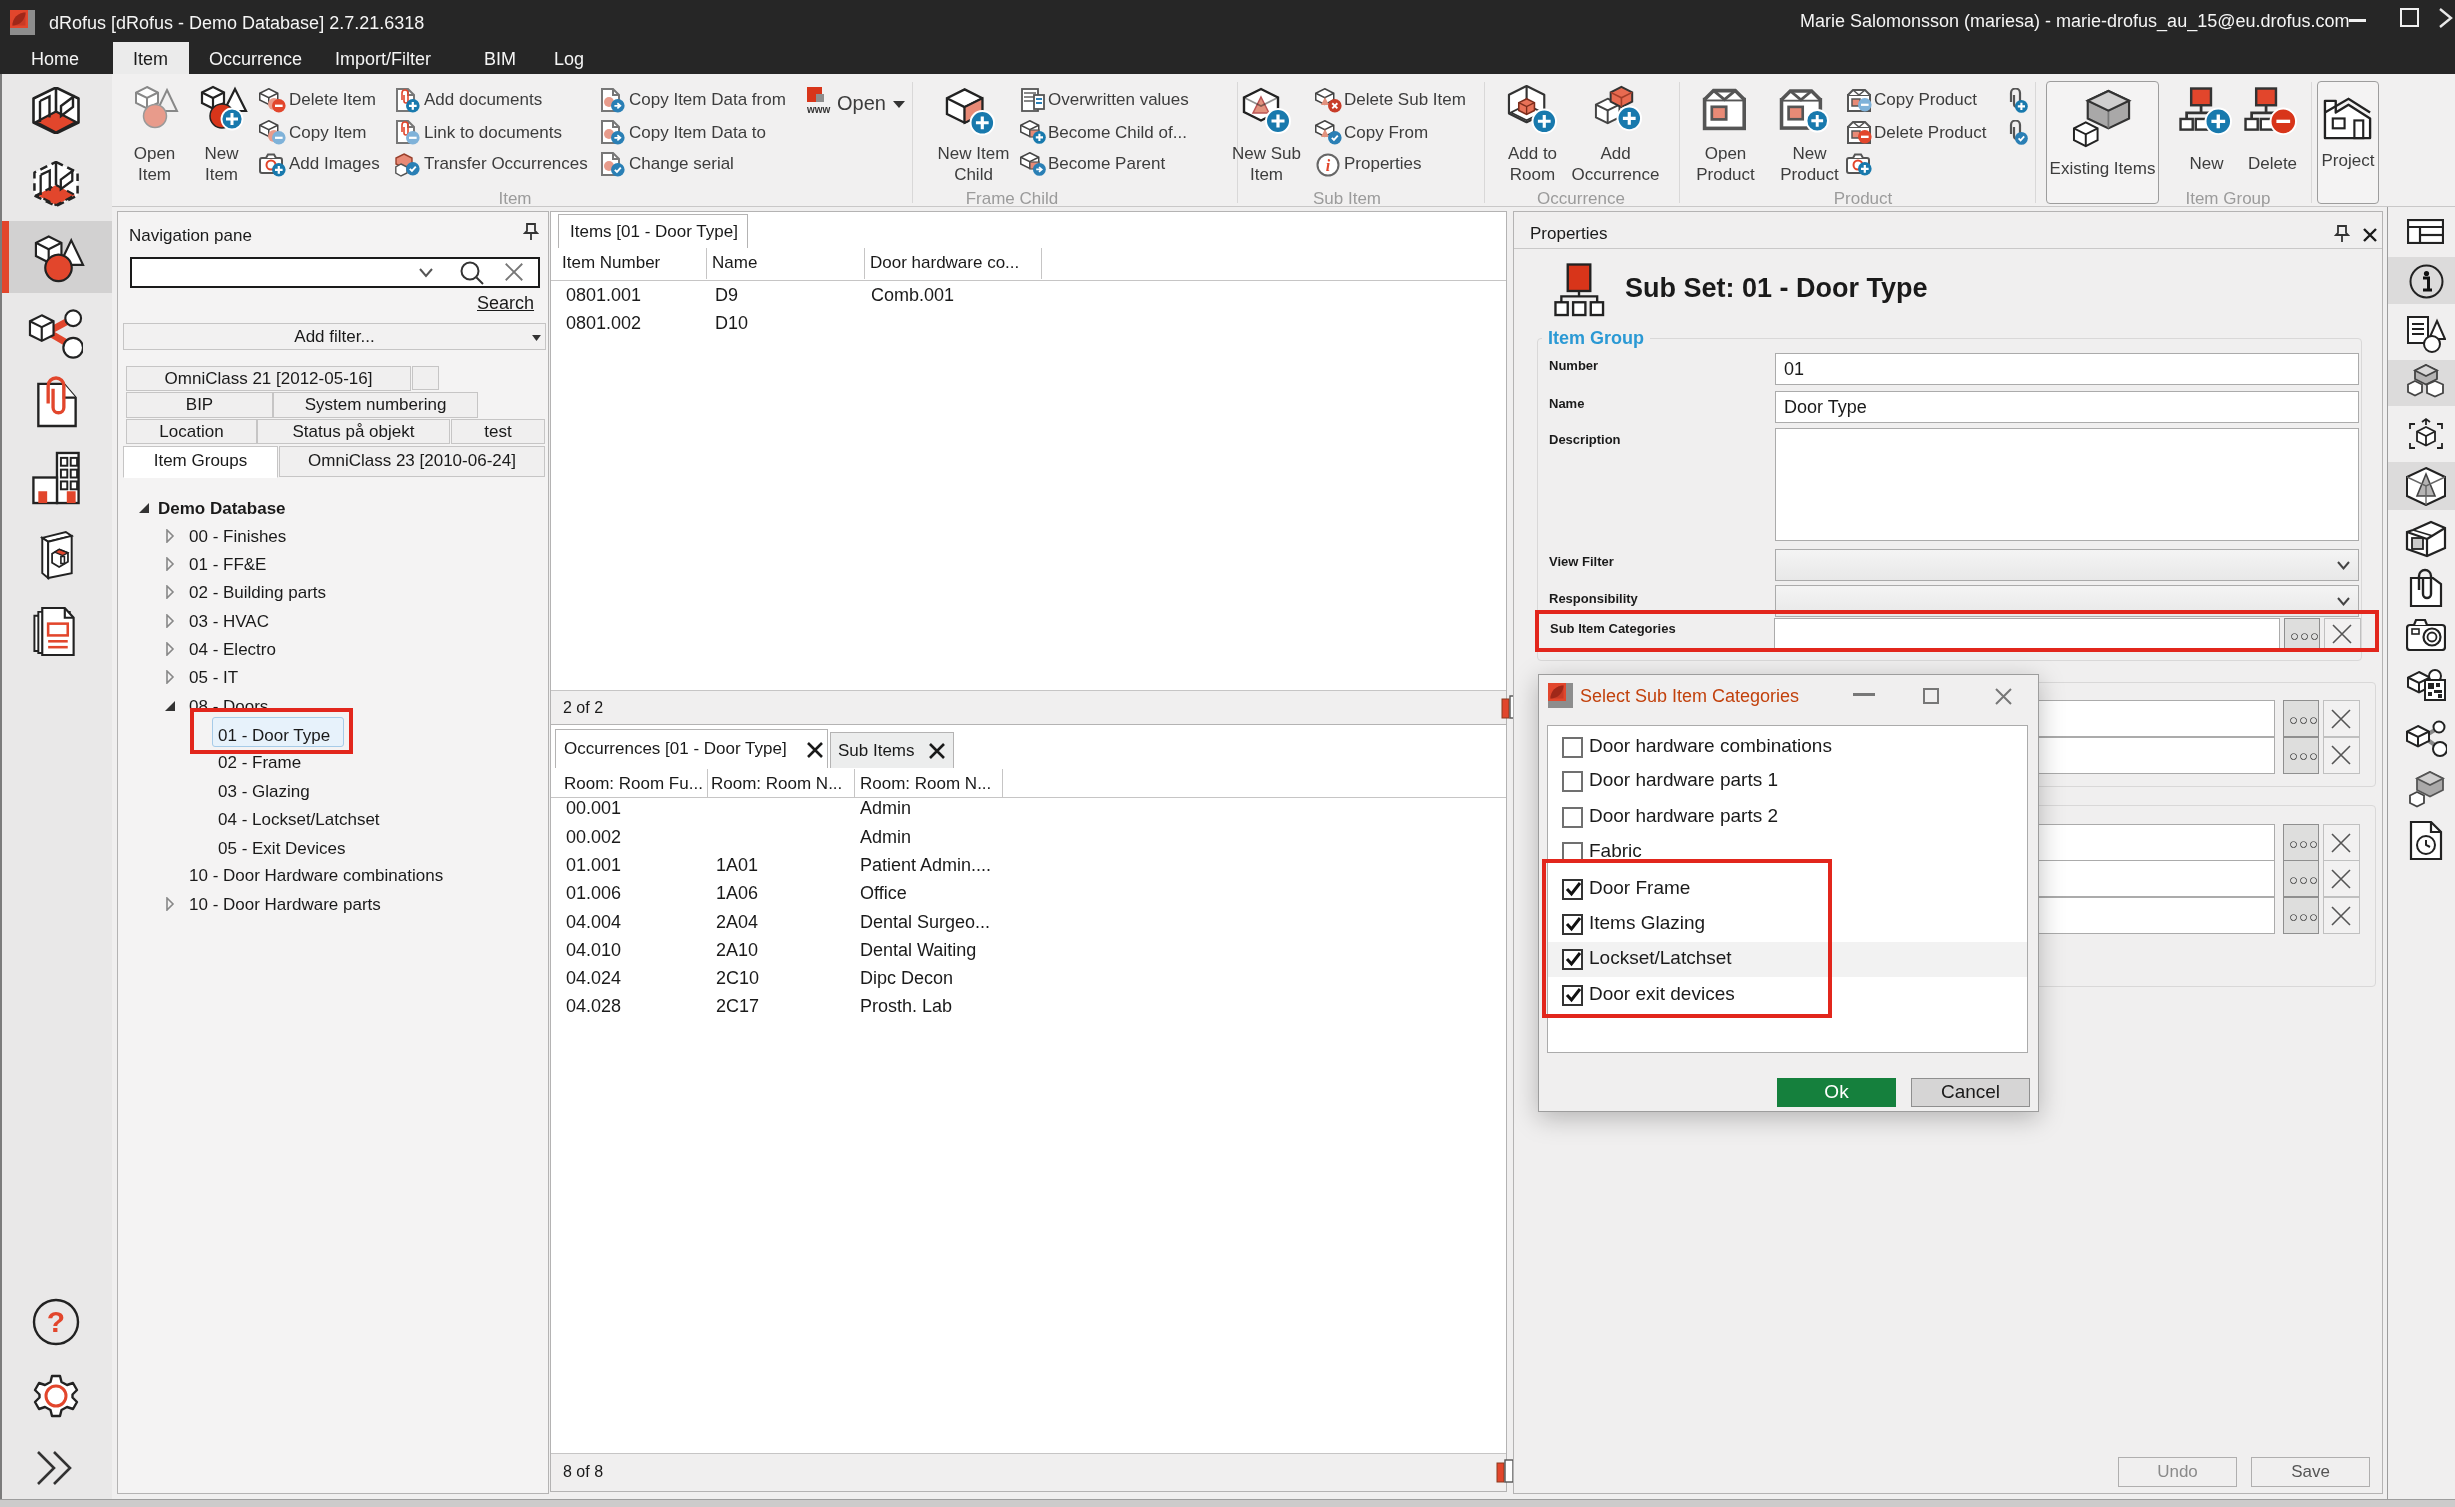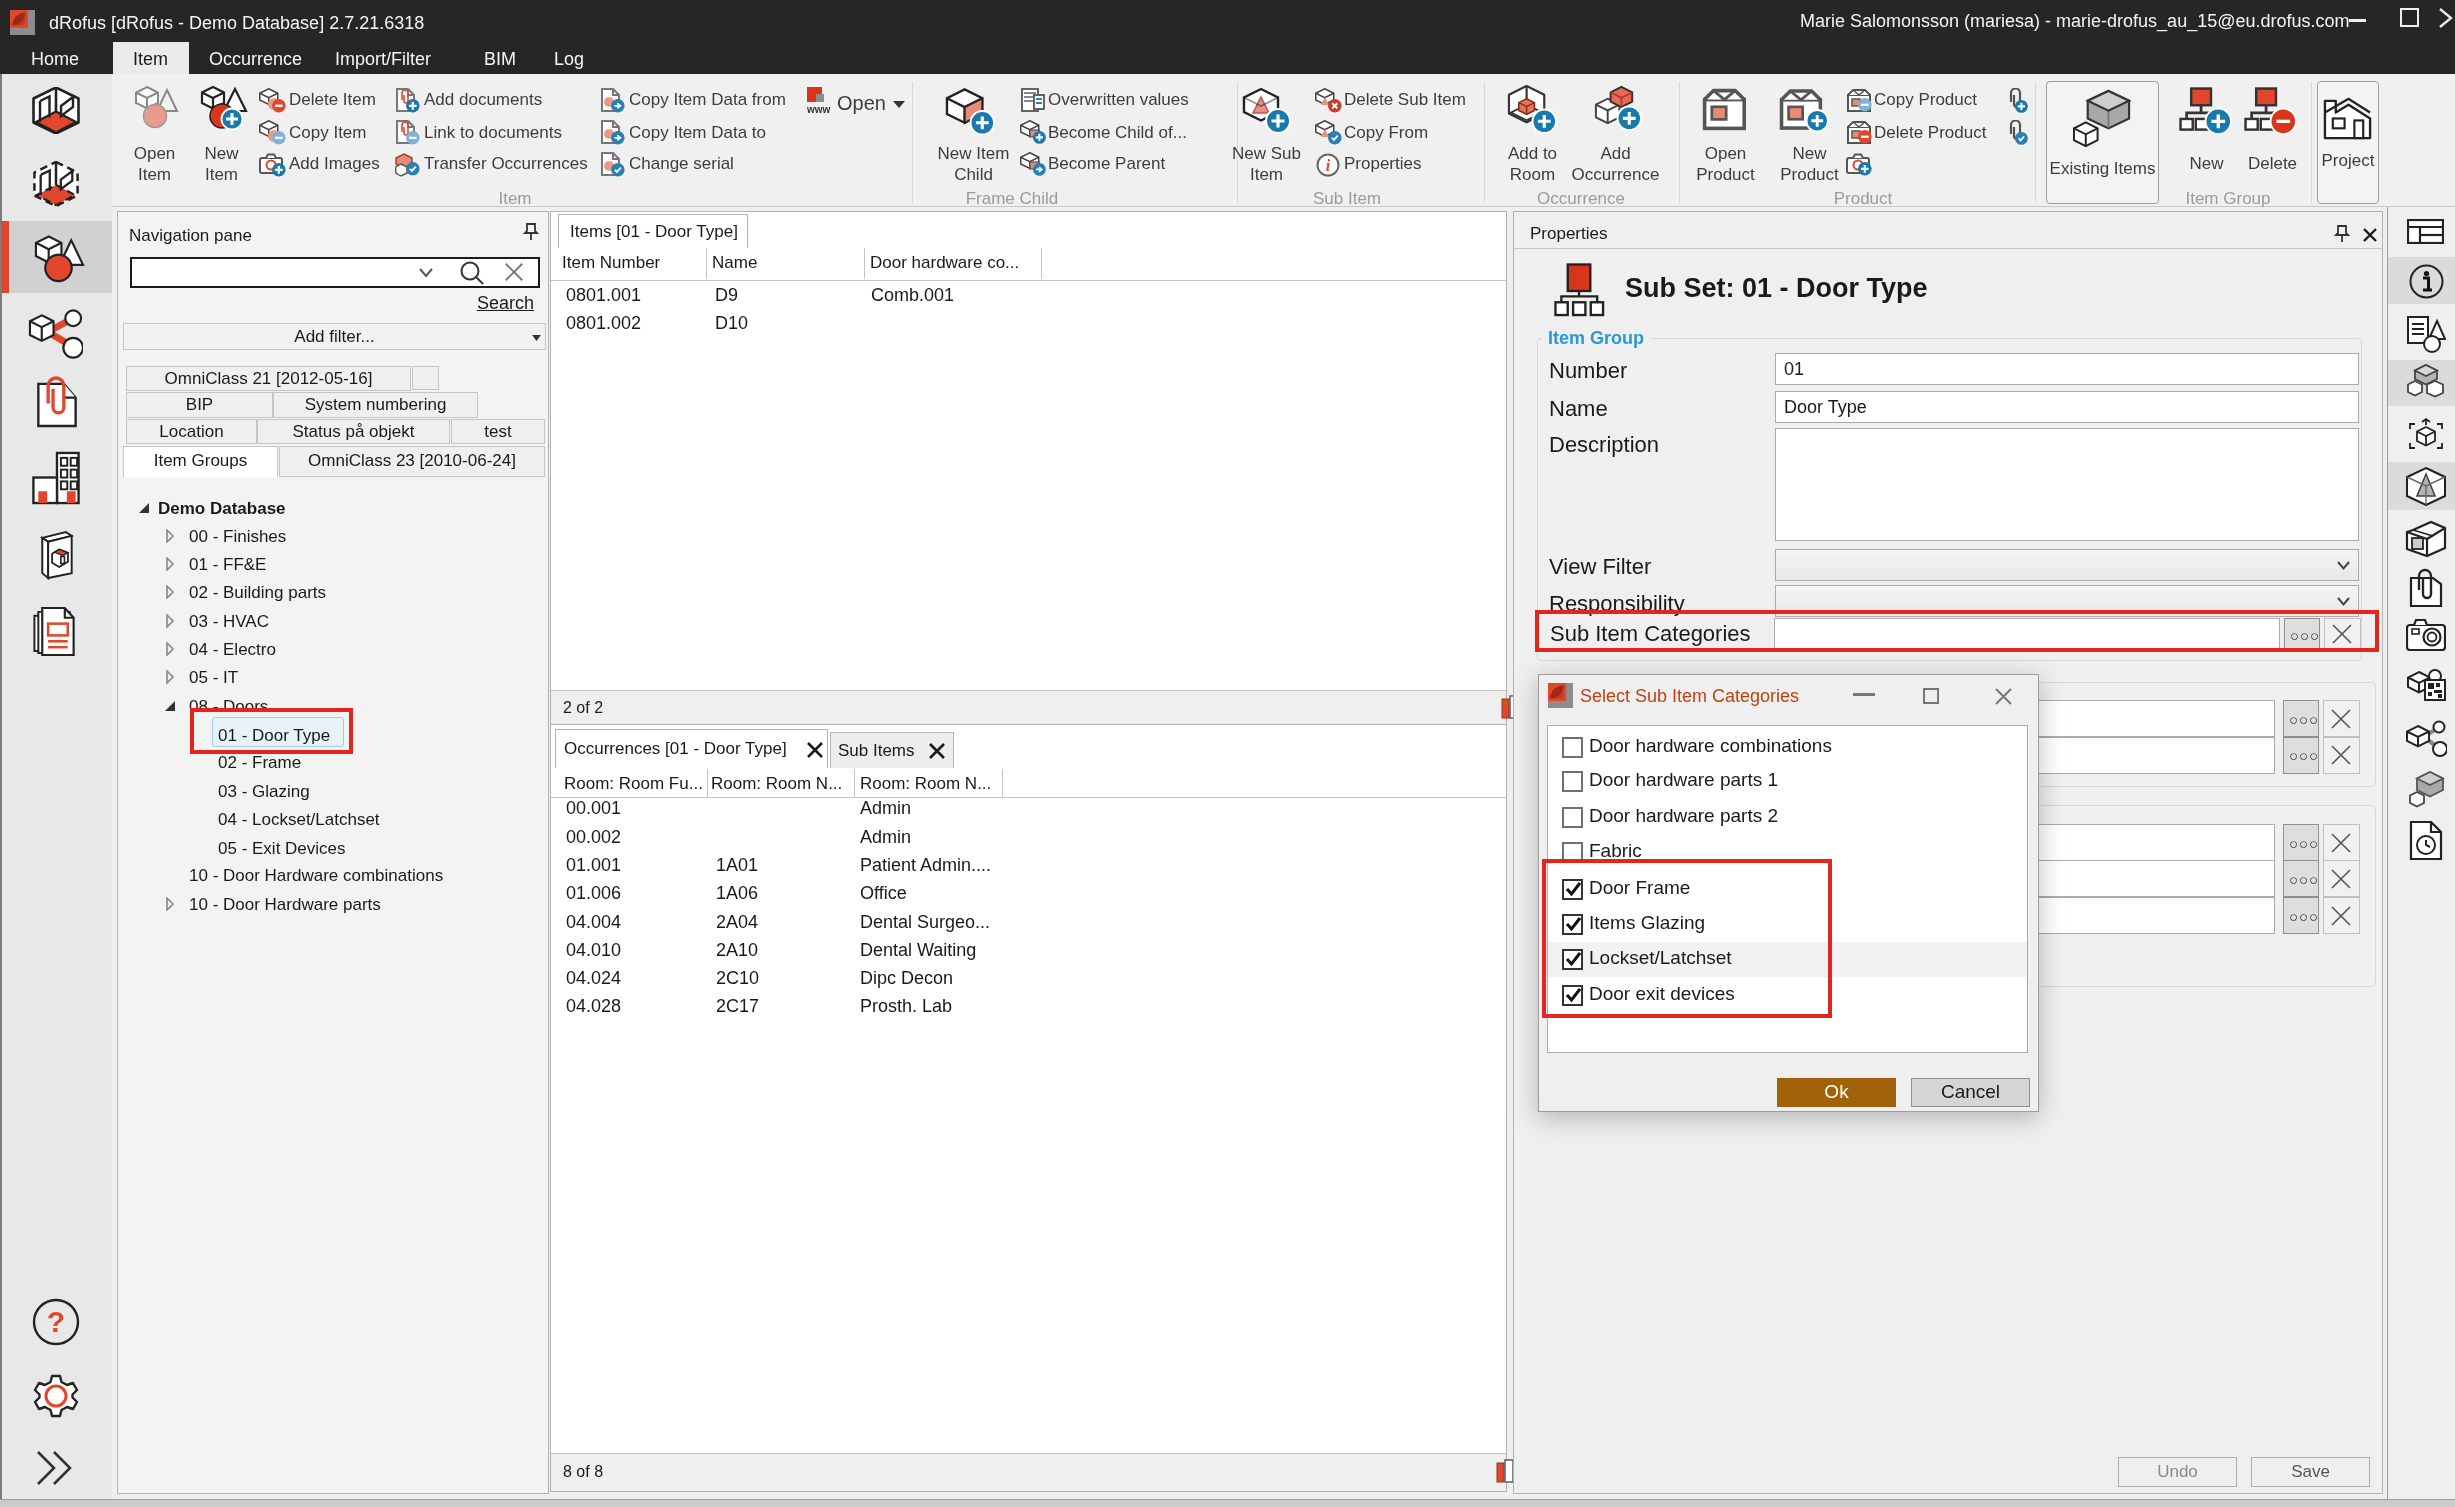--- a/index.html
+++ b/index.html
@@ -25,21 +25,21 @@
   .trow { position:absolute; white-space:nowrap; height:28px; line-height:28px; }
   
   .panel { background:#f4f3f3; border:1px solid #b4b3b3; }
   .tabsel { background:#fff; border:1px solid #b4b3b3; border-bottom:none; font-size:17px; }
   .tabun { background:#eceded; border:1px solid #b4b3b3; border-bottom:none; font-size:17px; }
   .thead { font-size:17px; color:#1a1a1a; }
   .tcell { font-size:18px; color:#1a1a1a; position:absolute; white-space:nowrap; }
   .statusbar { background:#f0efef; border-top:1px solid #c6c5c5; font-size:16px; }
   
   .props { left:1513px; top:211px; width:870px; height:1283px; background:#f0efef; border:1px solid #b4b3b3; }
-  .plabel { font-size:22px; color:#1a1a1a; position:absolute; }
+  .plabel { font-size:13px; color:#1a1a1a; position:absolute;font-weight:bold; }
   .pinput { position:absolute; background:#fff; border:1px solid #ababab; font-size:18px; padding-left:8px; }
   .pbtn { position:absolute; background:#dededd; border:1px solid #8f8f8f; }
   .xbtn { position:absolute; background:#f2f1f1; border:1px solid #c0c0c0; }
   .groupbox { position:absolute; border:1px solid #d9d8d8; border-radius:4px; }
   
   .righttools { left:2387px; top:207px; width:68px; height:1301px; background:#f0efef; border-left:1px solid #9d9d9d; }
   .rtsel { position:absolute; left:1px; width:67px; background:#dcdbdb; }
   
   .dialog { left:1538px; top:674px; width:501px; height:438px; background:#f0efef; border:1px solid #9d9d9d; box-shadow:0 6px 24px rgba(0,0,0,0.25); }
   .dlglist { position:absolute; left:10px; top:50px; width:481px; height:328px; background:#fff; border:1px solid #ababab; }
@@ -933,21 +933,21 @@
         <span style="position:absolute;left:41px;top:5px">Lockset/Latchset</span>
       </div>
     <div class="cbrow" style="left:1548px;top:978px">
         <span class="cbox" style="border-color:#333"></span>
         <svg style="position:absolute;left:17px;top:9px" width="17" height="16" viewBox="0 0 17 16">
           <path d="M2 8 L6.5 13 L15 2" stroke="#111" stroke-width="3" fill="none"></path>
         </svg>
         <span style="position:absolute;left:41px;top:5px">Door exit devices</span>
       </div>
   </div>
-  <div class="abs" style="left:1777px;top:1078px;width:119px;height:29px;background:#a16207;color:#fff;font-size:19px;text-align:center;line-height:28px;z-index:41">Ok</div>
+  <div class="abs" style="left:1777px;top:1078px;width:119px;height:29px;background:#15803d;color:#fff;font-size:19px;text-align:center;line-height:28px;z-index:41">Ok</div>
   <div class="abs" style="left:1911px;top:1078px;width:119px;height:29px;background:#d6d5d5;border:1px solid #8f8f8f;color:#1a1a1a;font-size:19px;text-align:center;line-height:26px;z-index:41">Cancel</div>
 </div>
 <div class="abs" id="annotations">
   <div class="redrect annot" style="left:190px;top:708px;width:163px;height:46px"></div>
   <div class="redrect annot" style="left:1535px;top:610px;width:844px;height:42px"></div>
   <div class="redrect annot" style="left:1542px;top:859px;width:290px;height:159px"></div>
 </div>
 
 <div class="abs" id="annotations"></div>
 <div class="abs statusbottom"></div>

